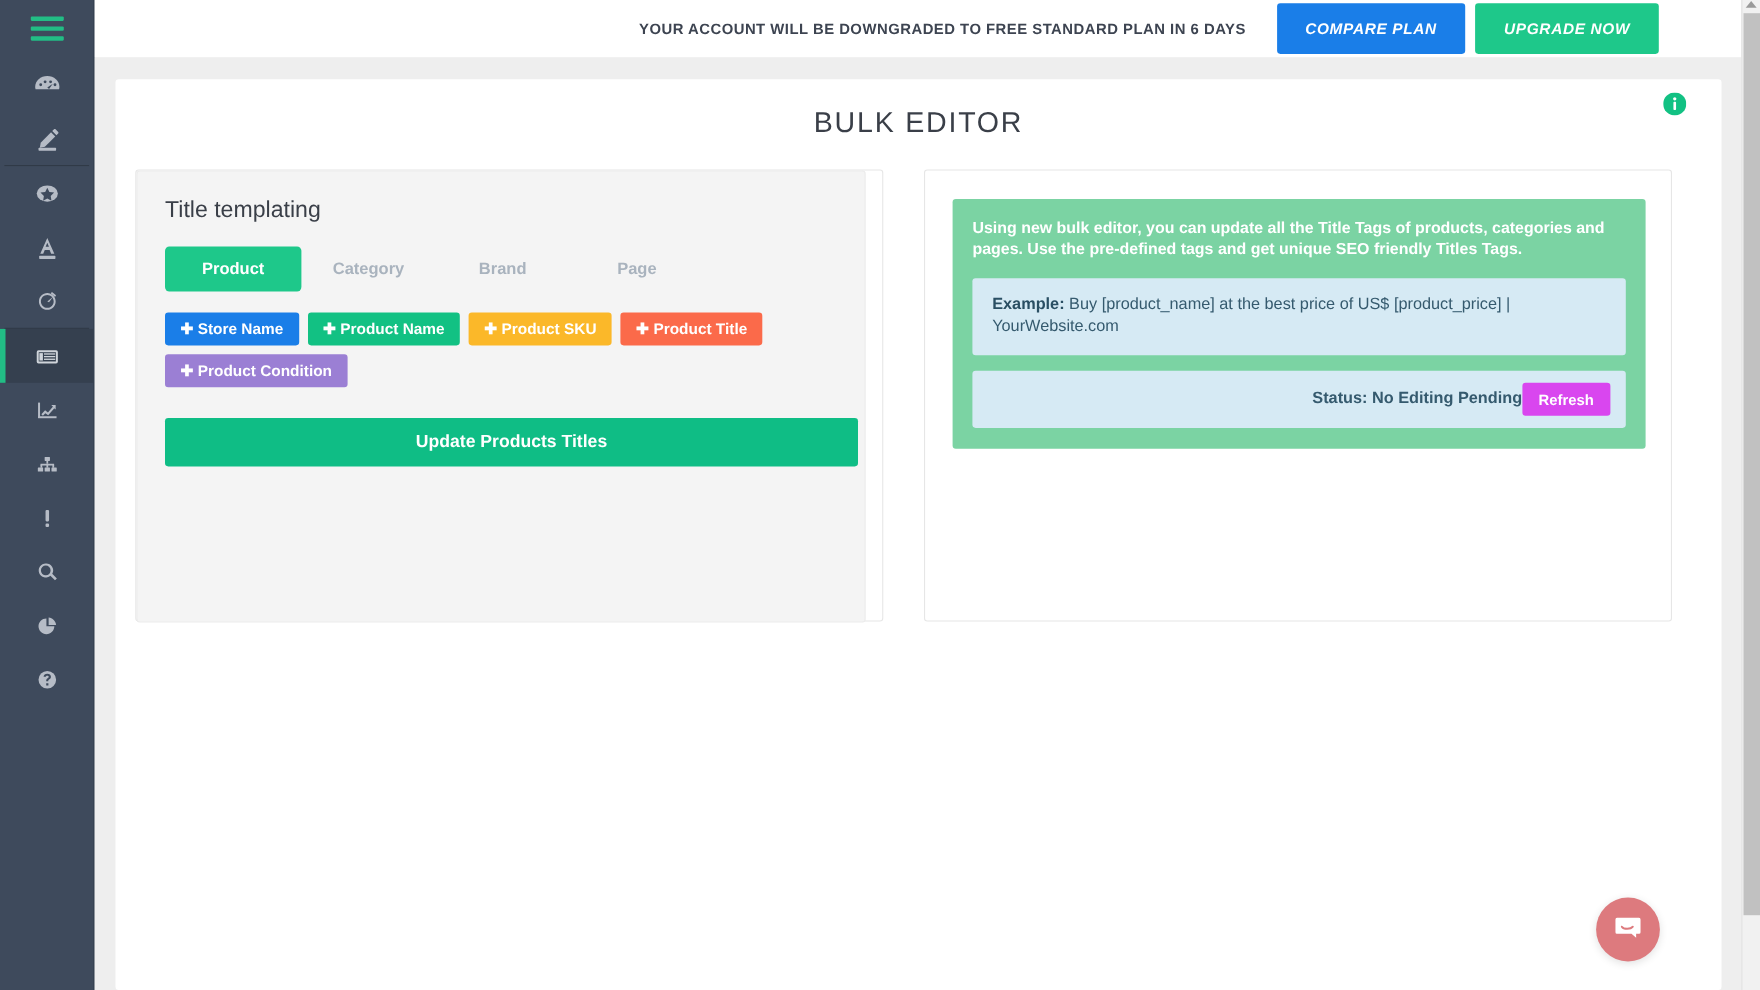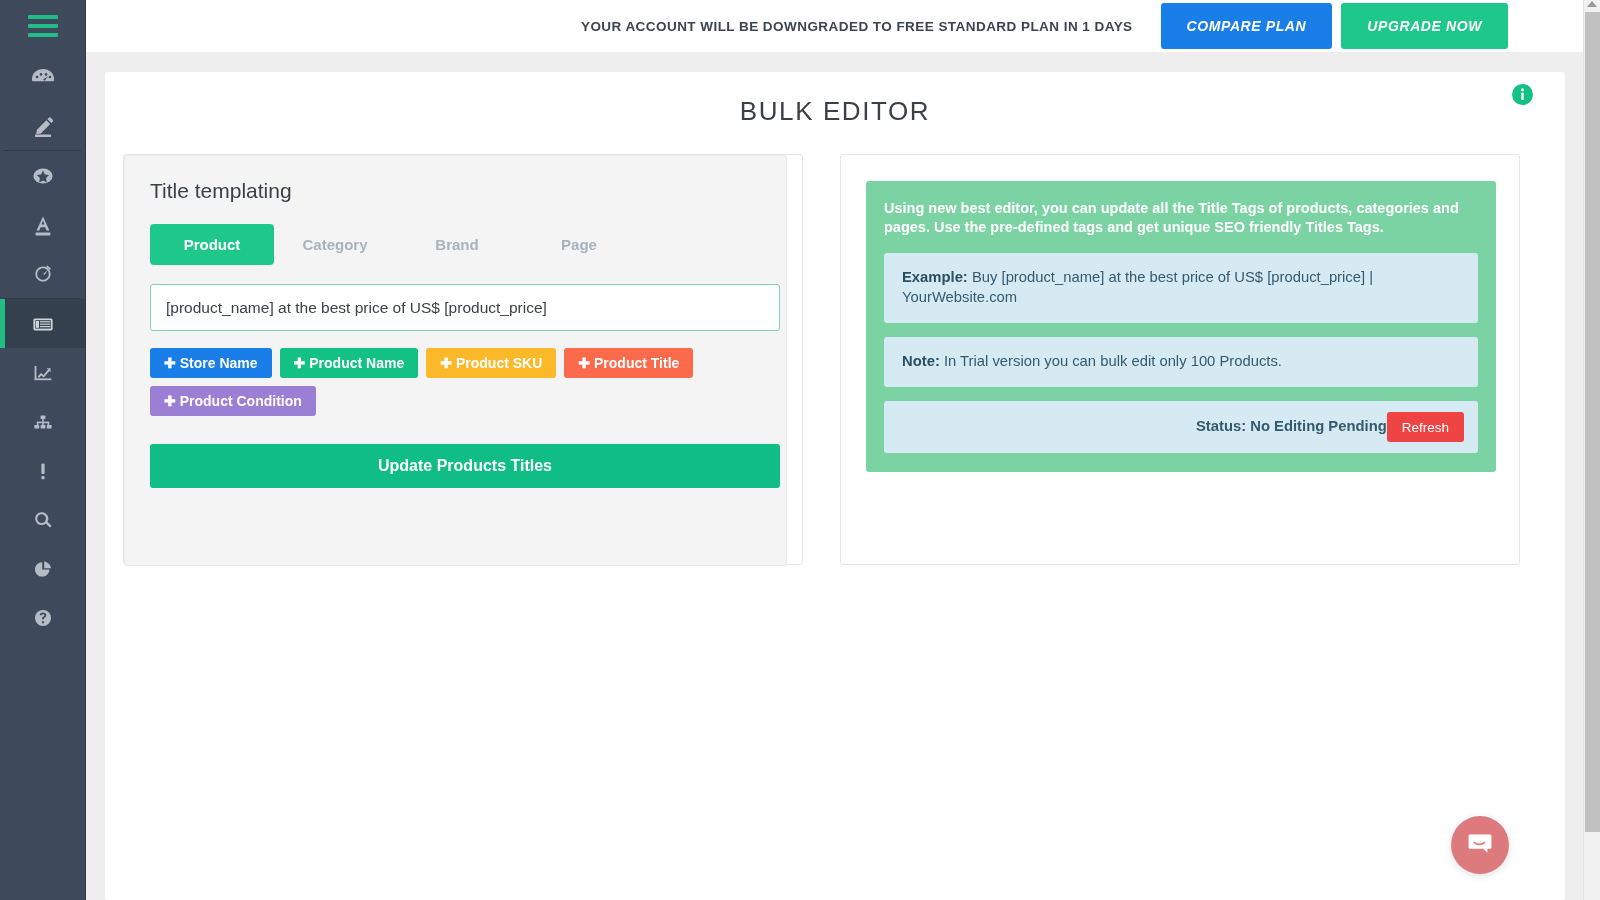--- a/index.html
+++ b/index.html
@@ -269,25 +269,25 @@
   .hiw-box:last-child { margin-bottom: 0; }
   .hiw-box b { color: #2a4f63; }
   .hiw-status-row {
     display: flex;
     align-items: center;
     justify-content: flex-end;
     padding: 11px 14px 11px 18px;
   }
   .status-text { font-size: 14.8px; color: #355a6e; font-weight: bold; }
   .btn-refresh {
-    background: #ef4444;
+    background: #d946ef;
     border: none;
     color: #ffffff;
     font-size: 13.5px;
-    font-weight: normal;
+    font-weight: bold;
     border-radius: 3px;
     height: 30px;
     padding: 0 15px;
     cursor: pointer;
     font-family: "Liberation Sans", sans-serif;
   }
 
   
   .chat-fab {
     position: absolute;
@@ -492,21 +492,21 @@
             <g class="ico">
           <circle cx="15" cy="15" r="8"></circle>
           <path d="M15 9.6c-1.9 0-3.2 1.1-3.4 2.7h2c.1-.6.6-1 1.4-1 .8 0 1.3.4 1.3 1 0 .5-.2.8-1 1.3-.9.6-1.3 1.1-1.3 2.2v.5h1.9v-.3c0-.6.2-.9 1-1.4 1-.6 1.4-1.3 1.4-2.3 0-1.6-1.4-2.7-3.3-2.7zM14 18.2h2v2h-2z" fill="#3e4a5c"></path>
         </g>
           </svg>
       </span>
     </div>
   </nav>
 
   <header class="topbar">
-    <span class="banner-text">YOUR ACCOUNT WILL BE DOWNGRADED TO FREE STANDARD PLAN IN 1 DAYS</span>
+    <span class="banner-text">YOUR ACCOUNT WILL BE DOWNGRADED TO FREE STANDARD PLAN IN 6 DAYS</span>
     <button class="btn-compare">COMPARE PLAN</button>
     <button class="btn-upgrade">UPGRADE NOW</button>
   </header>
 
   <div class="page-bg"></div>
 
   <main class="page-card">
 
     <span class="info-icon">
       <svg width="21" height="21" viewBox="0 0 21 21">
@@ -525,21 +525,20 @@
 
           <h2 class="panel-title">Title templating</h2>
 
           <div class="tabs">
             <button class="tab active">Product</button>
             <button class="tab tab-plain">Category</button>
             <button class="tab tab-plain">Brand</button>
             <button class="tab tab-plain">Page</button>
           </div>
 
-          <input class="tmpl-input" type="text" value="[product_name] at the best price of US$ [product_price]" style="">
 
           <div class="tags">
             <button class="tag" style="background:#1a7ee8"><span class="plus">✚</span><span>Store Name</span></button>
 
             <button class="tag" style="background:#12c183"><span class="plus">✚</span><span>Product Name</span></button>
 
             <button class="tag" style="background:#fbb829"><span class="plus">✚</span><span>Product SKU</span></button>
 
             <button class="tag" style="background:#fb6a4a"><span class="plus">✚</span><span>Product Title</span></button>
 
@@ -548,29 +547,26 @@
 
           <button class="btn-update">Update Products Titles</button>
         </div>
       </section>
 
       <section class="panel panel-right">
 
 
         <div class="hiw-green">
 
-          <p class="hiw-intro">Using new best editor, you can update all the Title Tags of products, categories and pages. Use the pre-defined tags and get unique SEO friendly Titles Tags.</p>
+          <p class="hiw-intro">Using new bulk editor, you can update all the Title Tags of products, categories and pages. Use the pre-defined tags and get unique SEO friendly Titles Tags.</p>
 
           <div class="hiw-box">
             <b>Example:</b><span> Buy [product_name] at the best price of US$ [product_price] | YourWebsite.com</span>
           </div>
 
-          <div class="hiw-box">
-            <b>Note:</b><span> In Trial version you can bulk edit only 100 Products.</span>
-          </div>
 
           <div class="hiw-box hiw-status-row">
             <span class="status-text">Status: No Editing Pending</span>
             <button class="btn-refresh">Refresh</button>
           </div>
         </div>
       </section>
     </div>
 
     <div class="chat-fab">

